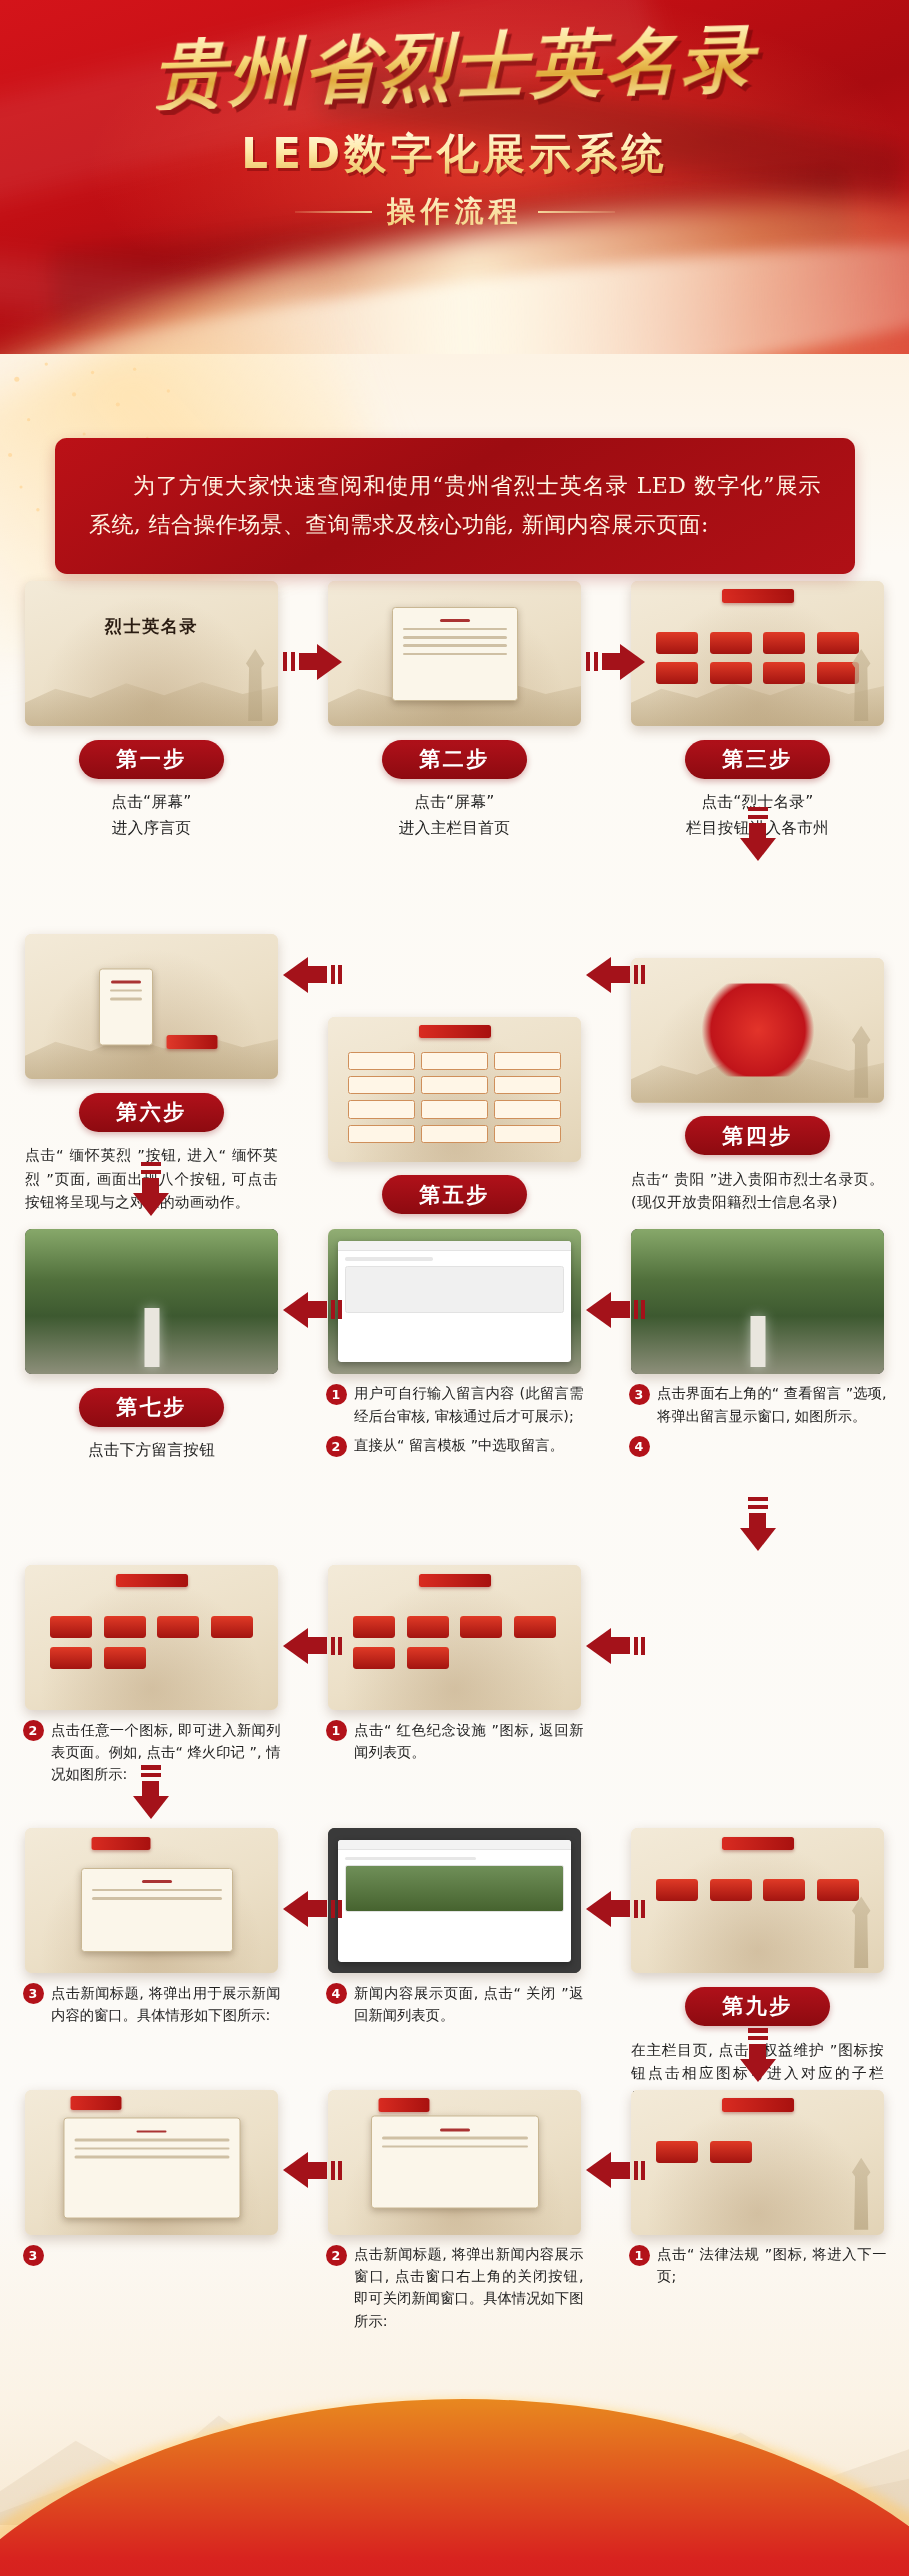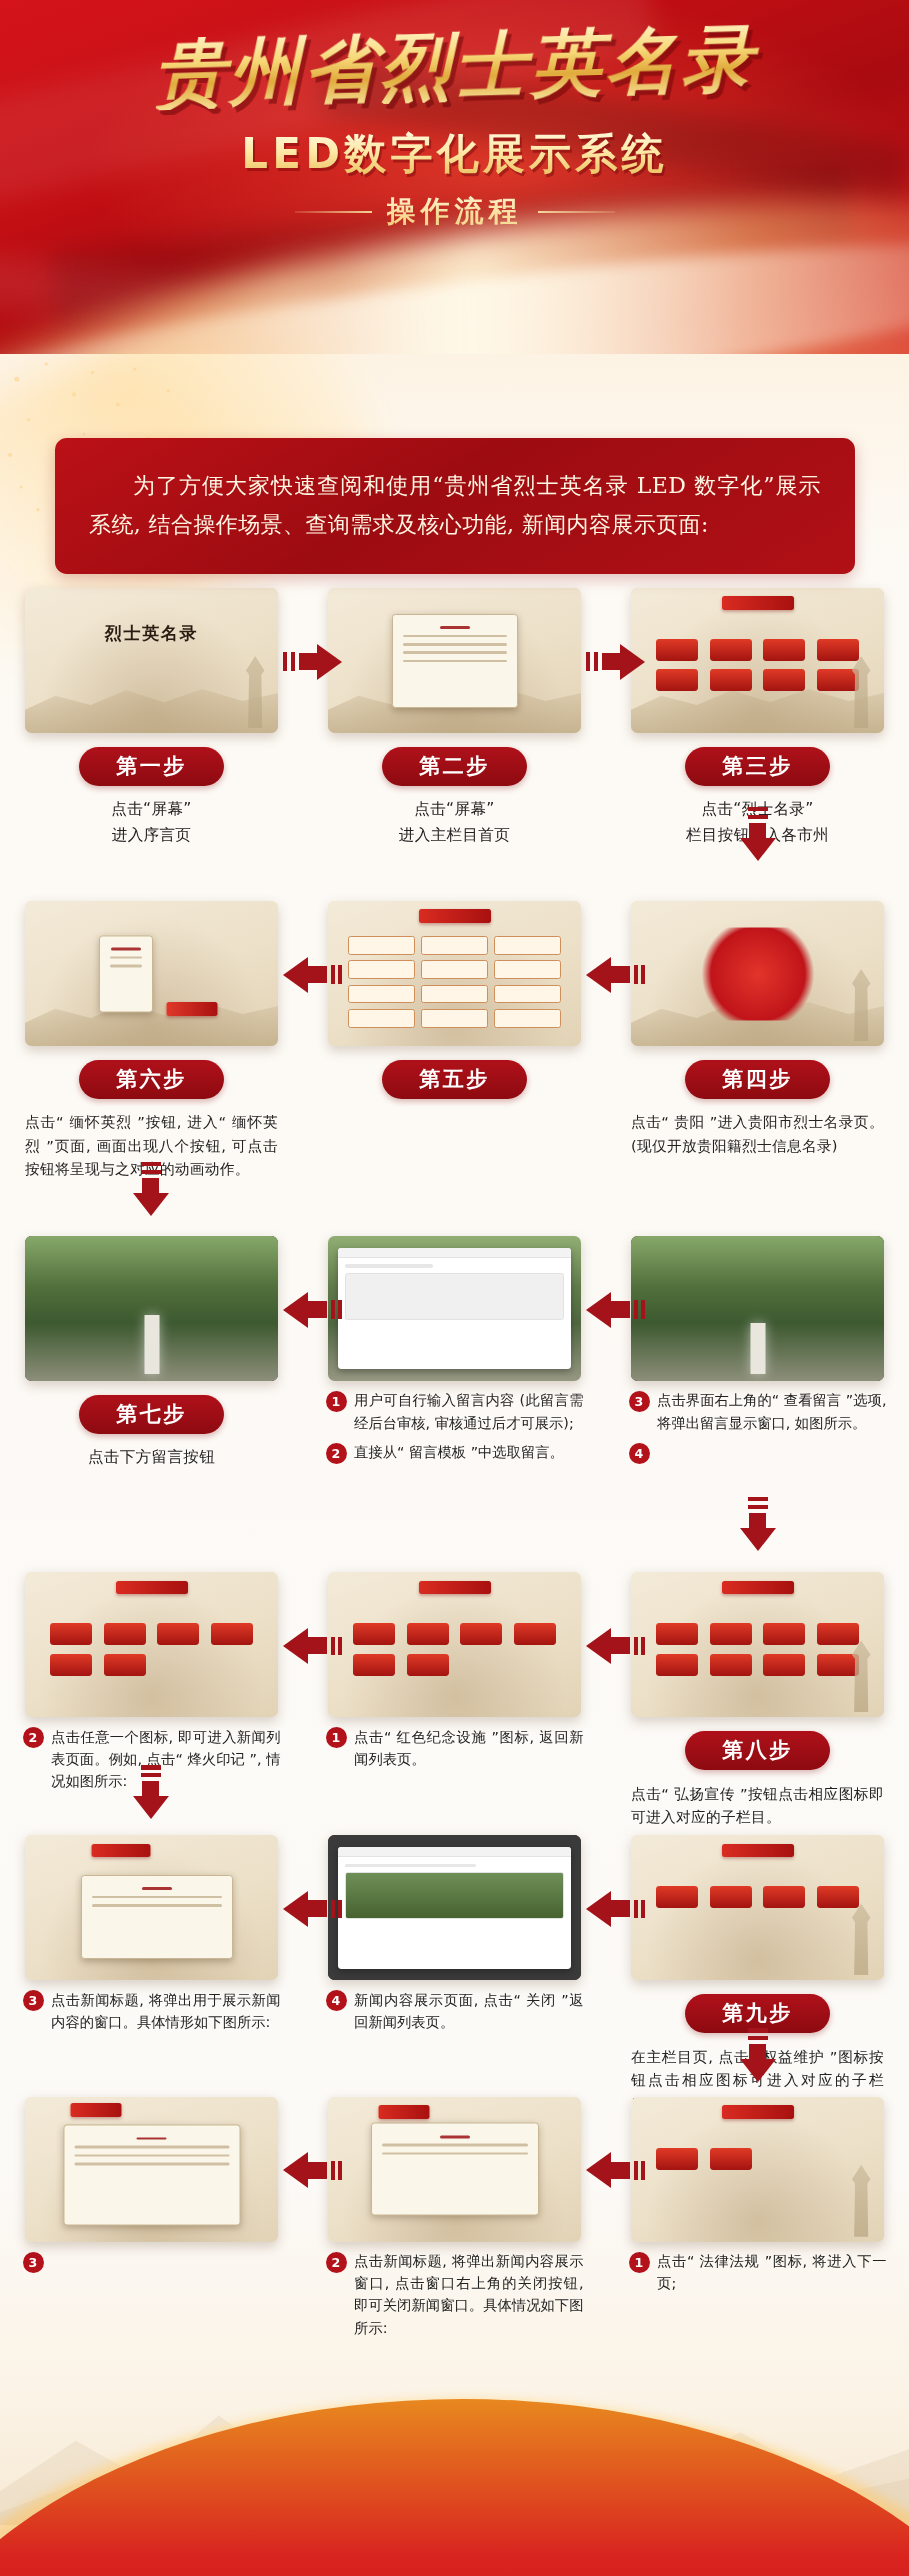--- a/index.html
+++ b/index.html
@@ -119,21 +119,21 @@
     text-align: justify; text-indent: 2em; letter-spacing: 0.4px;
   }
 
   
   .flow { position: absolute; top: 581px; left: 0; width: 909px; z-index: 5; }
   .row { position: relative; width: 909px; display: flex; }
   .cell { width: 303px; position: relative; padding: 0 11.8px; }
 
   
   .shot {
-    width: 253px; height: 145px; margin: 7px auto; border-radius: 6.7px;
+    width: 253px; height: 145px; margin: 0 auto; border-radius: 6.7px;
     box-shadow: 0 4.2px 11.8px rgba(90,60,30,.22);
     overflow: hidden; position: relative;
     background: #efe4ce;
   }
   .shot.dark { background:#2b2f27; }
   .shot-paper {
     position:absolute; inset:0;
     background:
       radial-gradient(ellipse at 50% 85%, rgba(170,140,100,.35), rgba(170,140,100,0) 62%),
       linear-gradient(160deg,#f3ead8 0%, #ece0c8 55%, #e2d3b6 100%);
@@ -349,21 +349,21 @@
     <div class="ar-v" style="left:738px; top:226px;">
       <div class="bars">
           <b></b>
           <b></b>
         </div>
         <div class="shaft" style="margin-top:4.2px"></div>
         <div class="tri"></div>
     </div>
   </div>
 
-  <div class="row" style="height:320px; margin-top:35px;">
+  <div class="row" style="height:320px; margin-top:35px;align-items:flex-end;">
     <div class="cell">
       <div class="shot">
         <div class="shot-paper"></div>
           <div class="shot-hills"></div>
         <div class="shot-card" style="width:54px;height:77px;left:40%;">
             <div class="ln"></div>
             <div class="ln"></div>
             <div class="ln"></div>
           </div>
         <div class="shot-ribbon small" style="top:101px;left:66%;width:51px;background:linear-gradient(90deg,#e0382a,#a8110f)"></div>
@@ -533,39 +533,20 @@
             <i></i>
             <i></i>
           </div>
       </div>
       <div class="numlist">
         <div class="nitem">
           <div class="nbadge">1</div>
           <div class="ntext">点击“ 红色纪念设施 ”图标, 返回新闻列表页。</div>
         </div>
       </div>
-    </div>
-    <div class="cell">
-      <div class="shot">
-        <div class="shot-paper"></div>
-          <div class="shot-ribbon small"></div>
-        <div class="shot-icons">
-            <i></i>
-            <i></i>
-            <i></i>
-            <i></i>
-            <i></i>
-            <i></i>
-            <i></i>
-            <i></i>
-          </div>
-        <div class="shot-pagoda"></div>
-      </div>
-      <div class="pill">第八步</div>
-      <div class="desc just">点击“ 弘扬宣传 ”按钮点击相应图标即可进入对应的子栏目。</div>
     </div>
     <div class="ar-h ar-left" style="left:283px;">
       <div class="tri"></div>
         <div class="shaft"></div>
         <div class="bars" style="margin-left:4.2px">
           <b></b>
           <b></b>
         </div>
     </div>
     <div class="ar-h ar-left" style="left:586px;">

